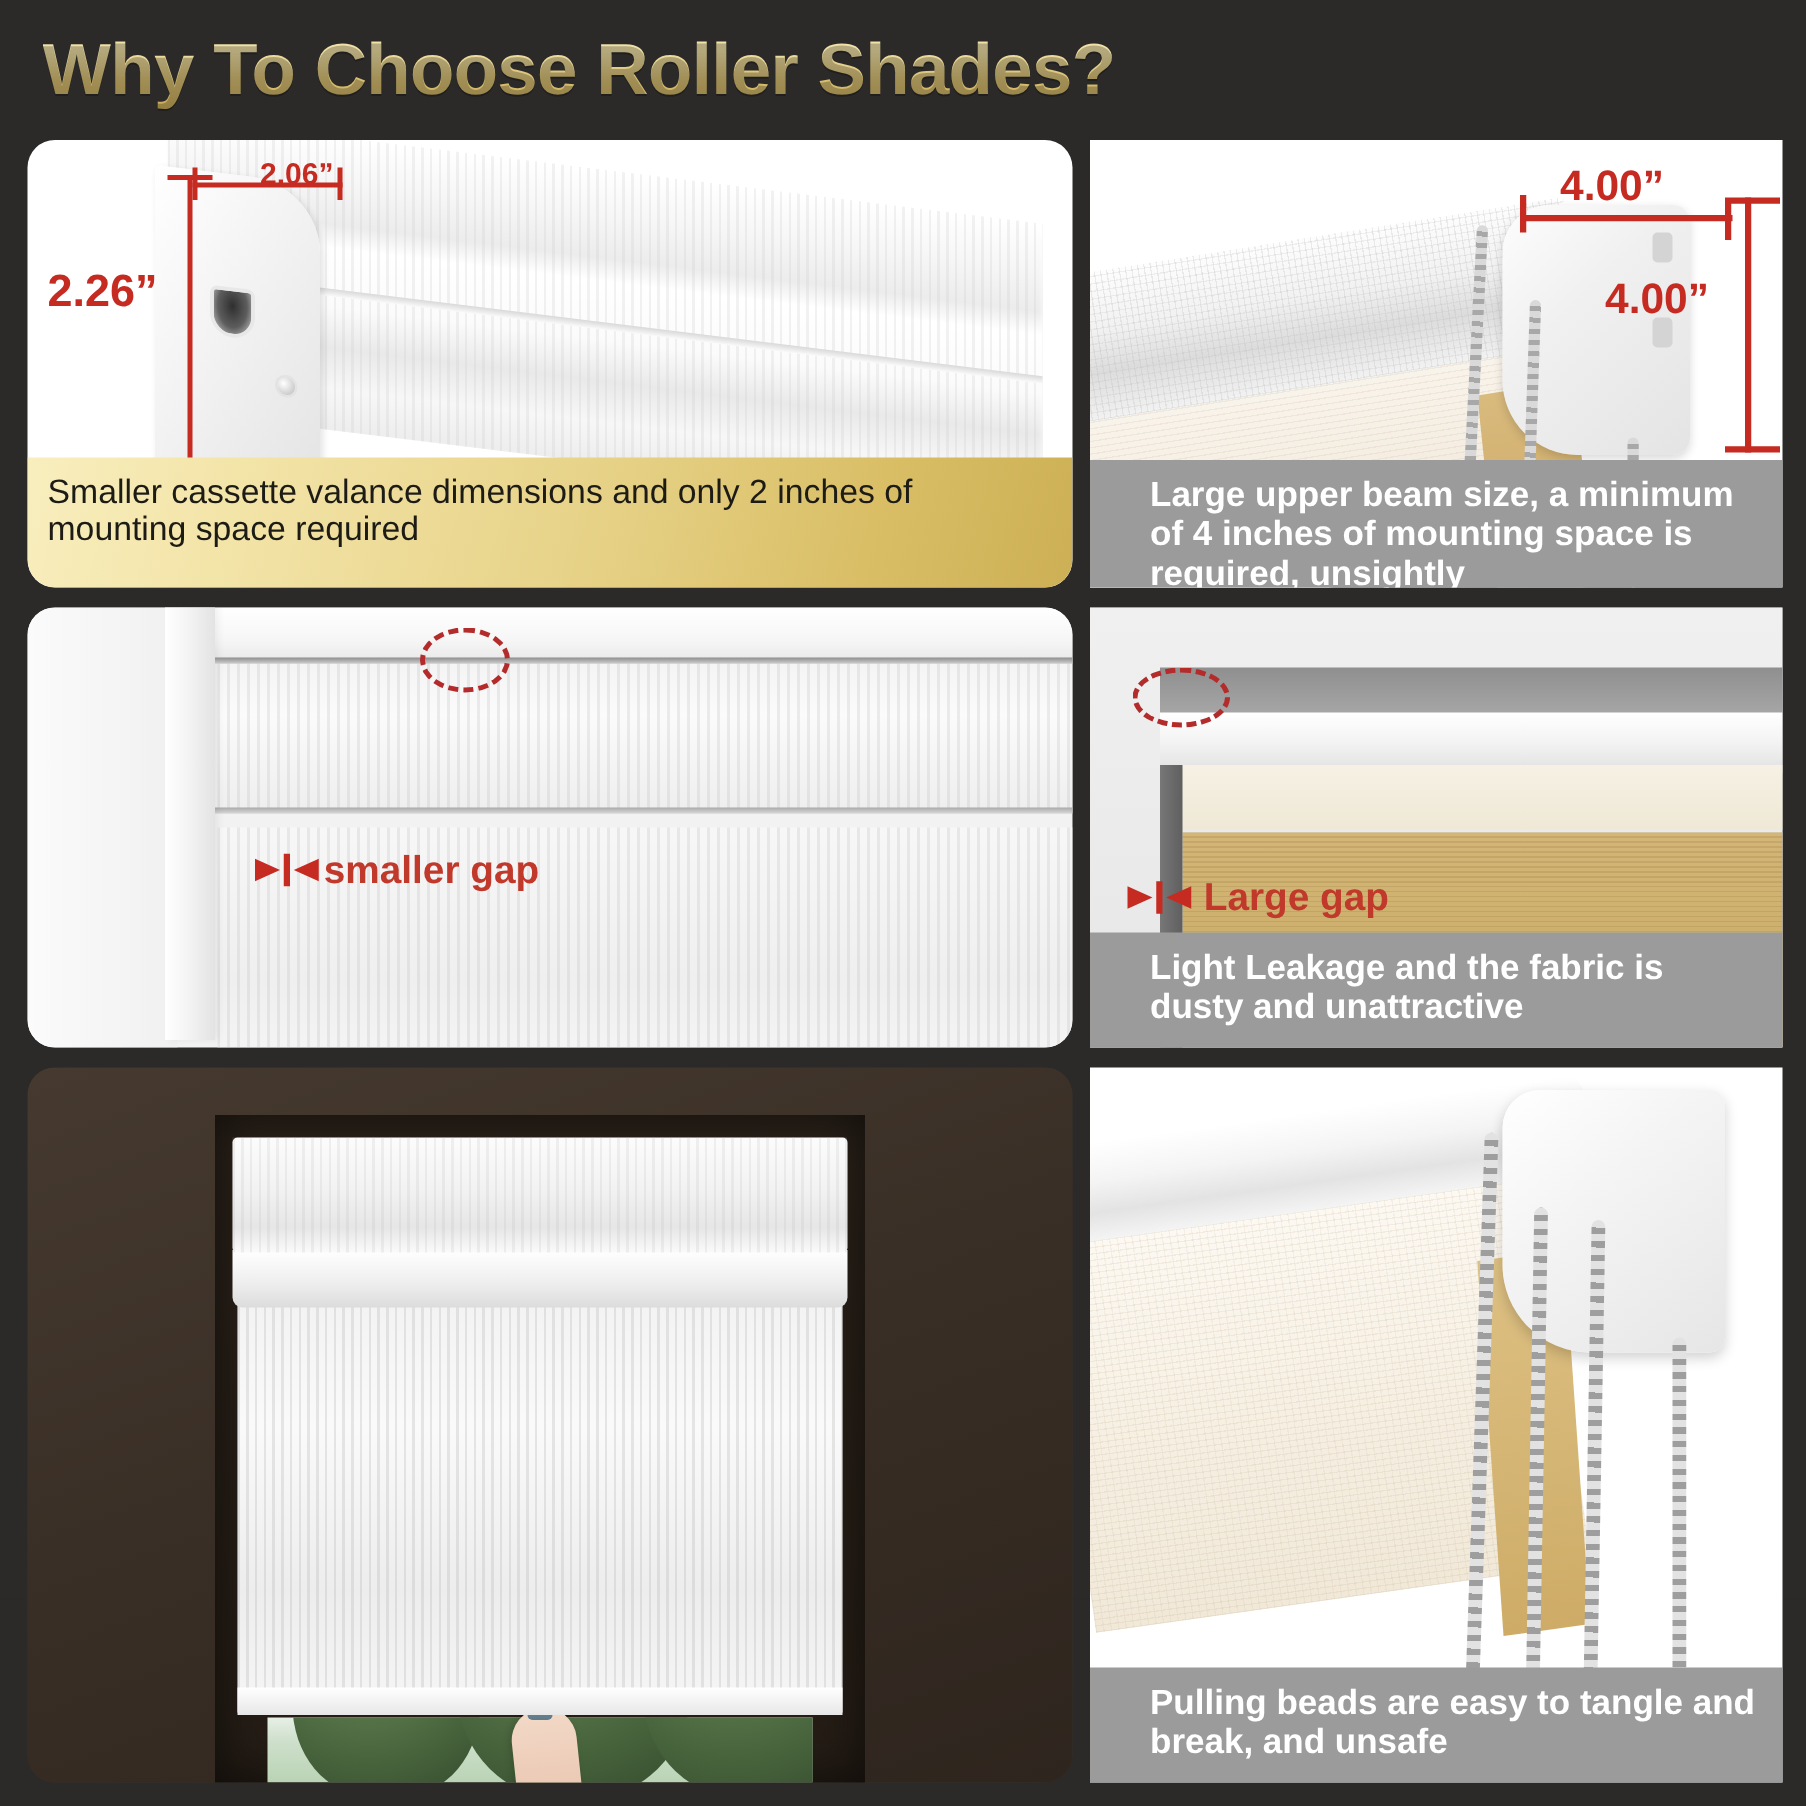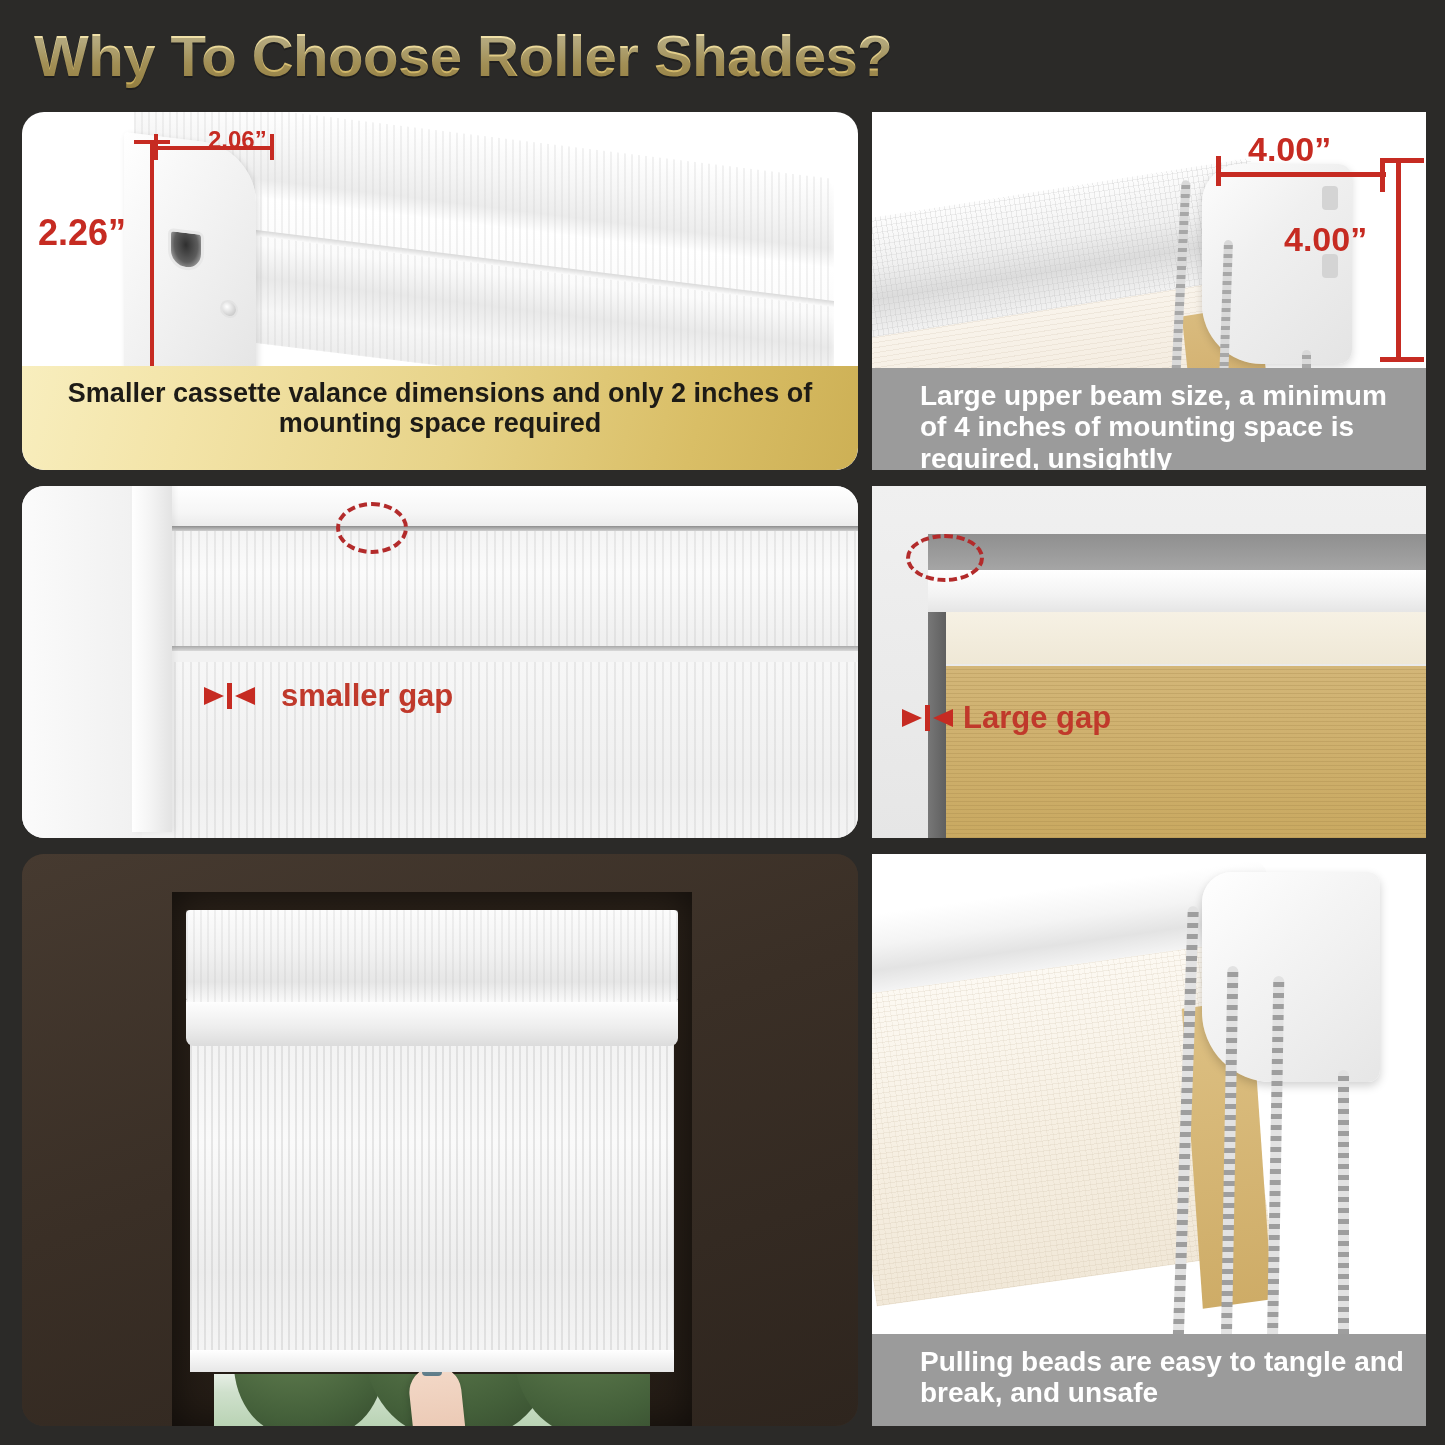--- a/index.html
+++ b/index.html
@@ -35,22 +35,22 @@
   .cap {
     position: absolute; left: 0; right: 0; bottom: 0;
     display: flex; align-items: flex-start;
     padding: 12px 16px 10px 16px;
     line-height: 1.12;
   }
   .cap.gold {
     background: linear-gradient(105deg,#f7eab6 0%,#f3e3a6 18%,#e8d храм 30%,#e4cf84 55%,#d8bd66 78%,#cdae52 100%);
     background: linear-gradient(105deg,#f8eebe 0%,#f3e4a8 20%,#e7d389 52%,#d9be66 80%,#cdb055 100%);
     color: #1d1b16;
-    font-weight: bold;
-    border-bottom-left-radius: 22px; border-bottom-right-radius: 22px; text-align: center;
+    font-weight: normal;
+    border-bottom-left-radius: 22px; border-bottom-right-radius: 22px;
   }
   .cap.gray {
     background: #9b9b9b;
     color: #ffffff;
     font-weight: bold;
     padding-left: 48px;
   }
   .cap-text { display:block; width:100%; white-space: pre-line; }
   .dim-label { position: absolute; color:#c62b22; font-weight: bold; white-space: nowrap; }
   .dimline { position: absolute; background: #c62b22; }
@@ -367,41 +367,44 @@
         </div>
       <div class="frame"></div>
       <div class="railline" style="top:40px; background:linear-gradient(180deg,#8d8d8d,#cfcfcf);"></div>
 
       <div class="dashed-ell" style="left:314px; top:16px; width:72px; height:52px;"></div>
 
       <div class="gap-annot" style="left:182px; top:192px;">
         <div class="arrow-r"></div>
         <div class="gapbar"></div>
         <div class="arrow-l"></div>
-        <span class="lbl" style="font-size:31px; margin-left:26px;">smaller gap</span>
+        <span class="lbl" style="font-size:31px; margin-left:4px;">smaller gap</span>
       </div>
     </div>
   </div>
 
   <div class="panel right p4" style="left:872px; top:486px; width:554px; height:352px;">
     <div class="photo">
       <div class="wall"></div>
       <div class="topdark"></div>
       <div class="tube"></div>
       <div class="cream"></div>
       <div class="tanfab"></div>
       <div class="edge"></div>
       <div class="dashed-ell" style="left:34px; top:48px; width:78px; height:48px;"></div>
 
       <div class="gap-annot" style="left:30px; top:214px;">
         <div class="arrow-r"></div>
         <div class="gapbar"></div>
         <div class="arrow-l"></div>
         <span class="lbl" style="font-size:31px; margin-left:10px;">Large gap</span>
       </div>
+    </div>
+    <div class="cap gray" style="height:92px; font-size:28px;">
+      <span class="cap-text">Light Leakage and the fabric is dusty and unattractive</span>
     </div>
   </div>
 
   <div class="panel left p5" style="left:22px; top:854px; width:836px; height:572px;">
     <div class="photo">
       <div class="room"></div>
       <div class="recess"></div>
       <div class="glass">
         <div class="tree" style="left:20px;  width:150px; height:180px;"></div>
         <div class="tree" style="left:150px; width:190px; height:230px;"></div>

